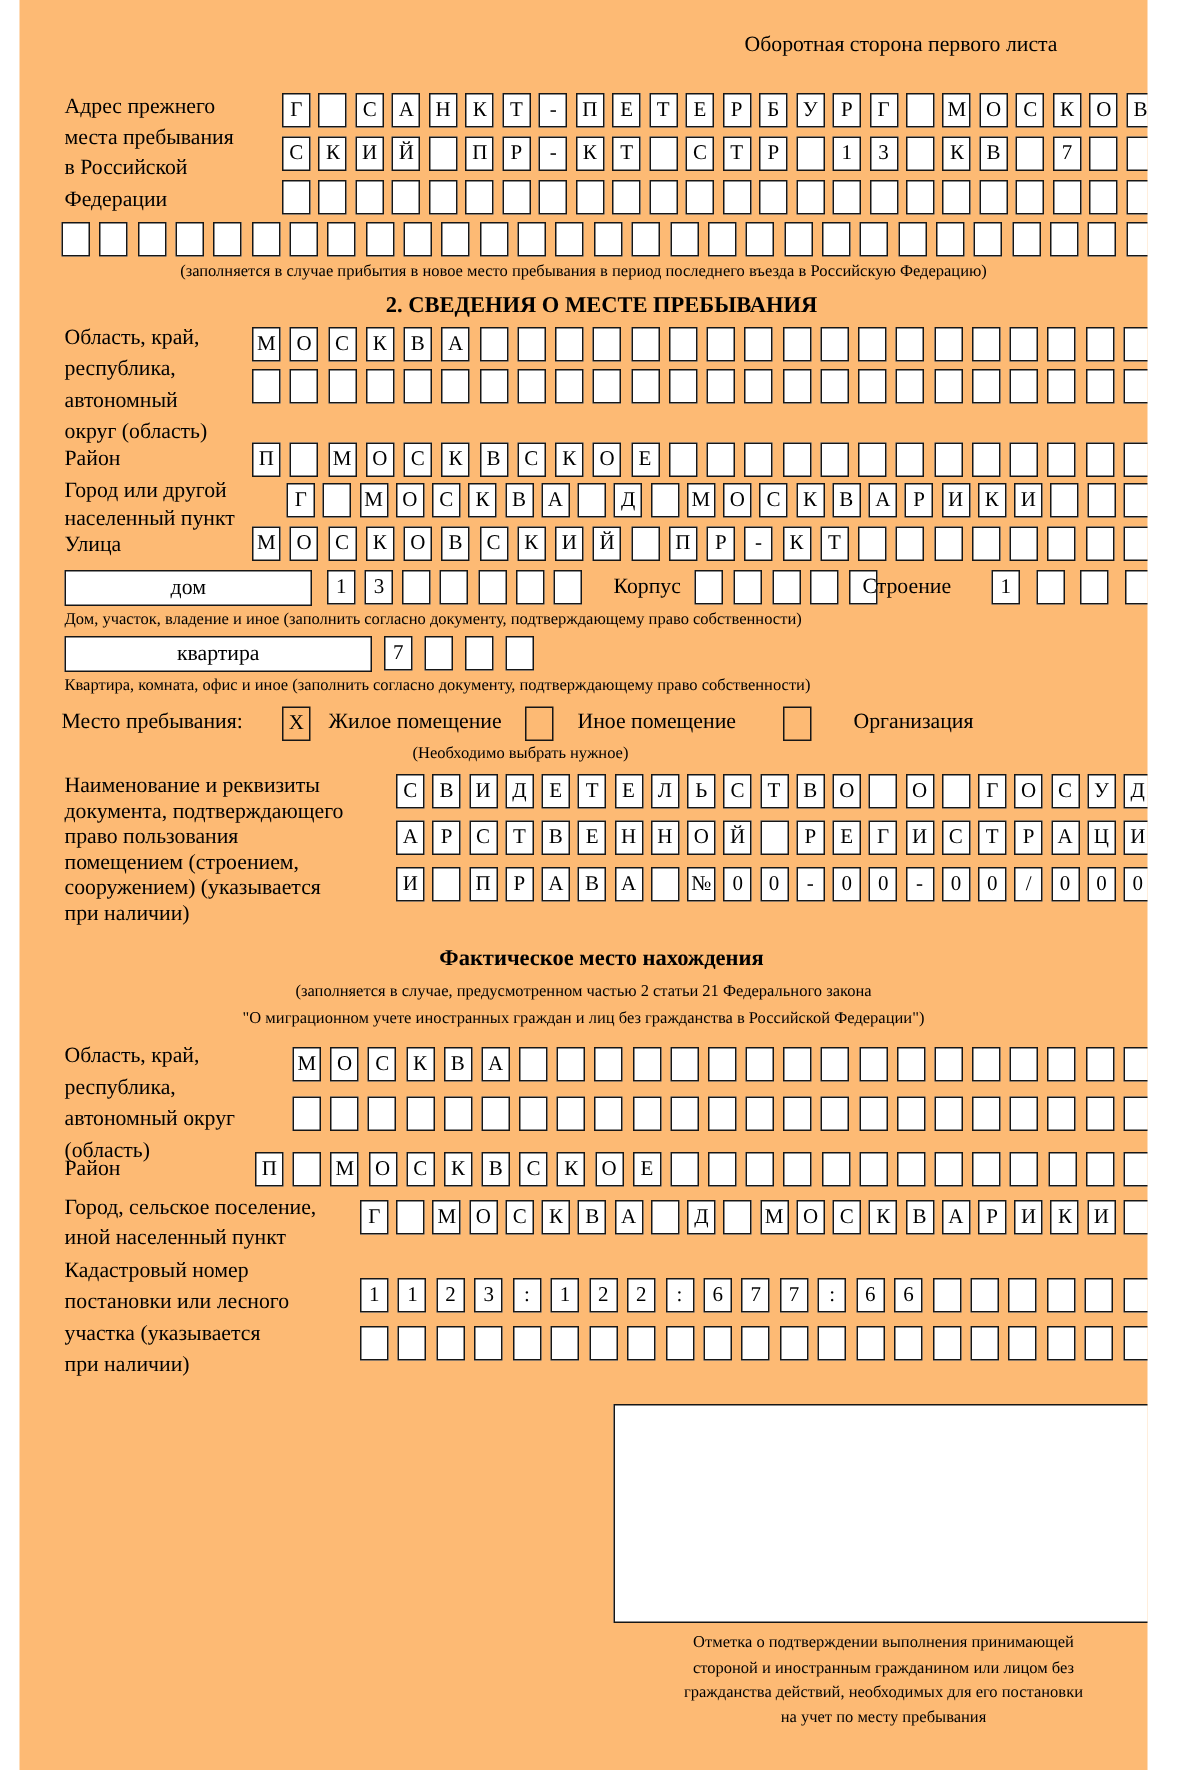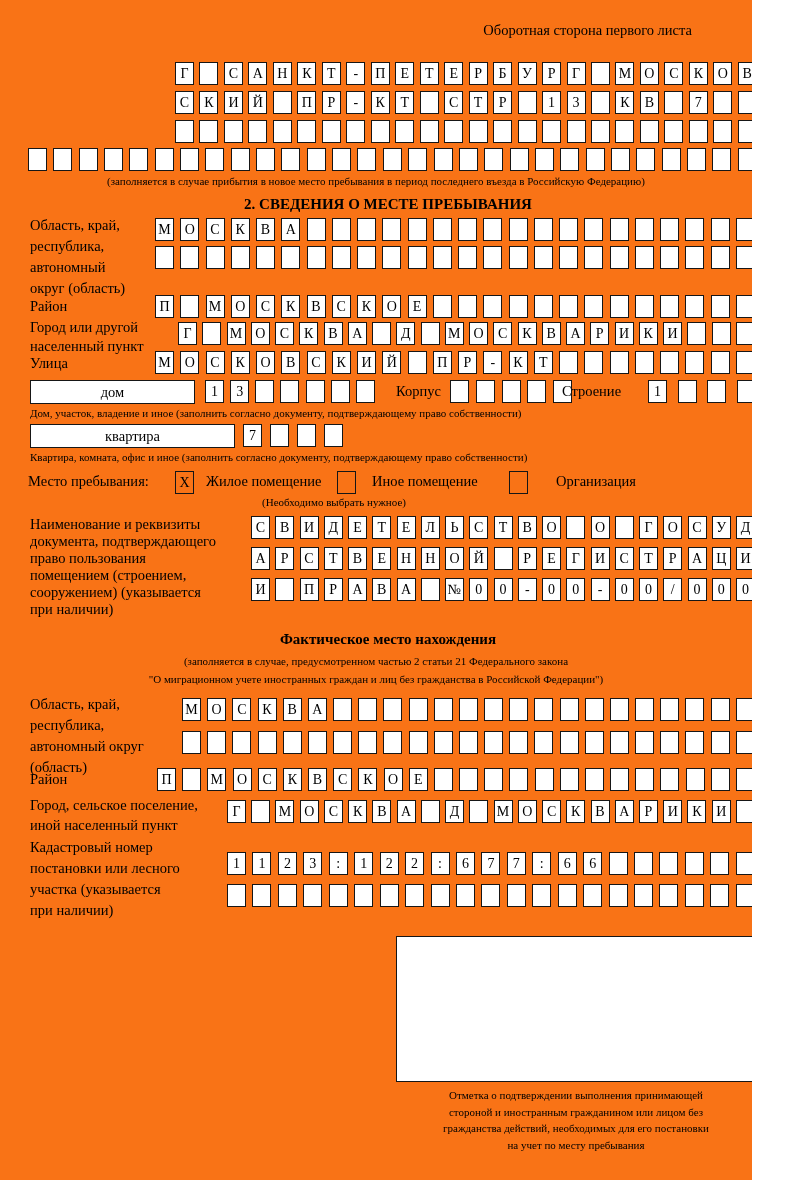--- a/index.html
+++ b/index.html
@@ -1,18 +1,18 @@
 <!DOCTYPE html>
 <html><head>
 <meta charset="utf-8">
 <style>
   html,body{margin:0;padding:0;background:#ffffff;}
   .page{
-    position:relative;width:752px;height:1180px;background:#f97316;
-    font-family:"Liberation Serif","DejaVu Serif",serif;color:#000;overflow:hidden;
+    position:relative;width:752px;height:1180px;background:#fdba74;
+    font-family:"Liberation Serif","DejaVu Serif",serif;color:#000;overflow:hidden;margin-left:13px;
   }
   .abs{position:absolute;}
   .label{font-size:14.5px;line-height:20.5px;white-space:pre-line;}
   .label-tight{font-size:14.5px;line-height:19px;white-space:pre-line;}
   .caption{font-size:11px;}
   .center{left:0;right:0;text-align:center;}
   .title{font-weight:bold;font-size:15px;padding-left:24px;}
   .row{position:absolute;display:flex;justify-content:space-between;height:24px;}
   .cell{
     flex:0 0 19px;width:19px;height:23px;border:1.6px solid #161616;
@@ -31,20 +31,24 @@
   .stamp-box{position:absolute;border:1.7px solid #161616;box-sizing:border-box;background:#fff;}
   .note-center{text-align:center;white-space:pre-line;}
 </style>
 </head>
 <body>
 
 <div class="page">
 
   <div class="abs" style="top:22px;left:0;right:60px;text-align:right;font-size:14.5px">Оборотная сторона первого листа</div>
 
+  <div class="abs label" style="left:30px;top:61px">Адрес прежнего
+места пребывания
+в Российской
+Федерации</div>
   <div class="row" style="left:175px;top:62px;width:582px">
       <span class="cell">Г</span>
       <span class="cell"></span>
       <span class="cell">С</span>
       <span class="cell">А</span>
       <span class="cell">Н</span>
       <span class="cell">К</span>
       <span class="cell">Т</span>
       <span class="cell">-</span>
       <span class="cell">П</span>

